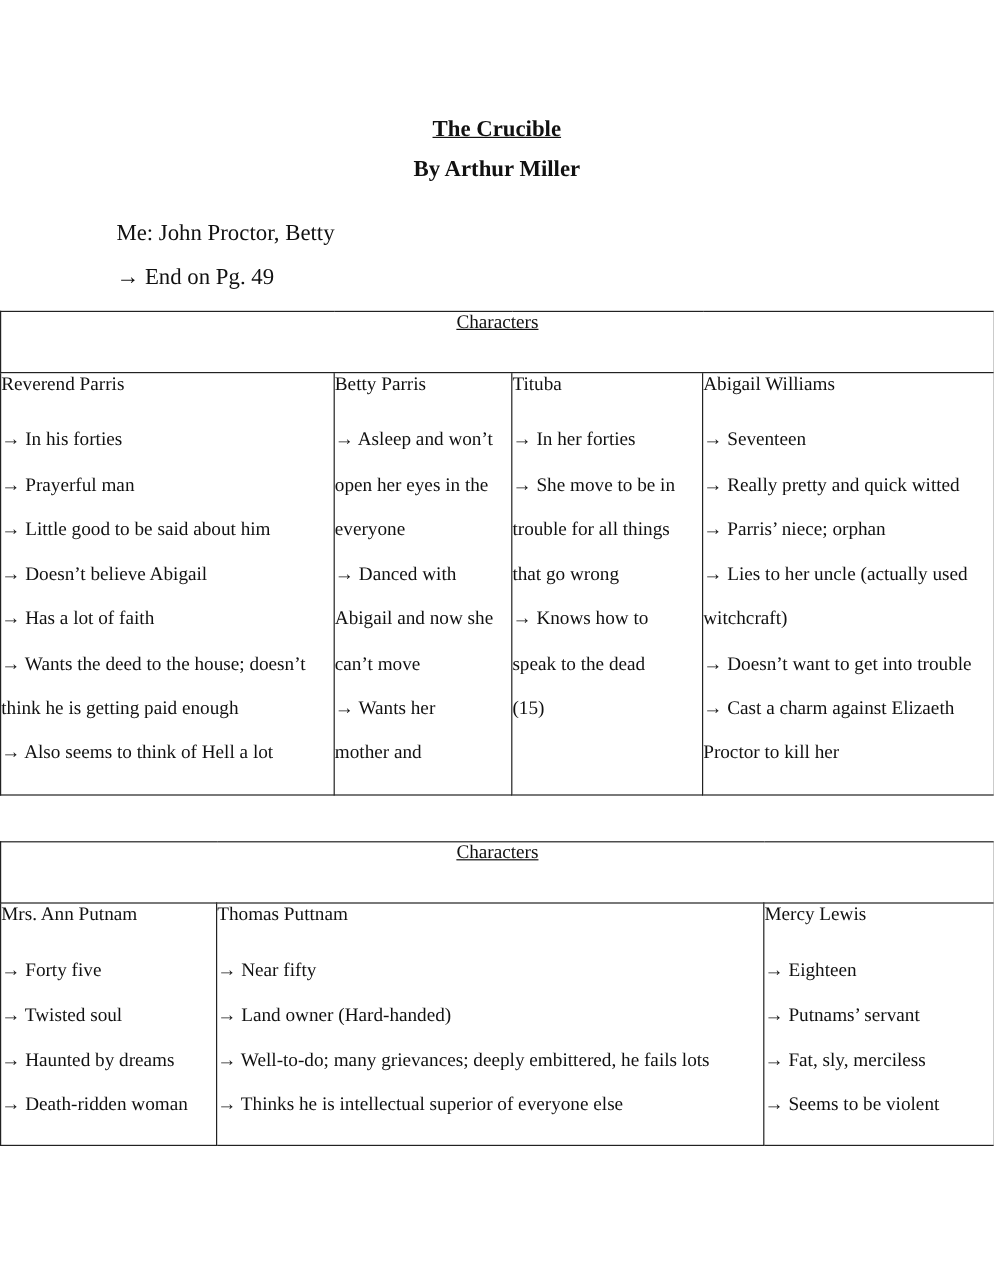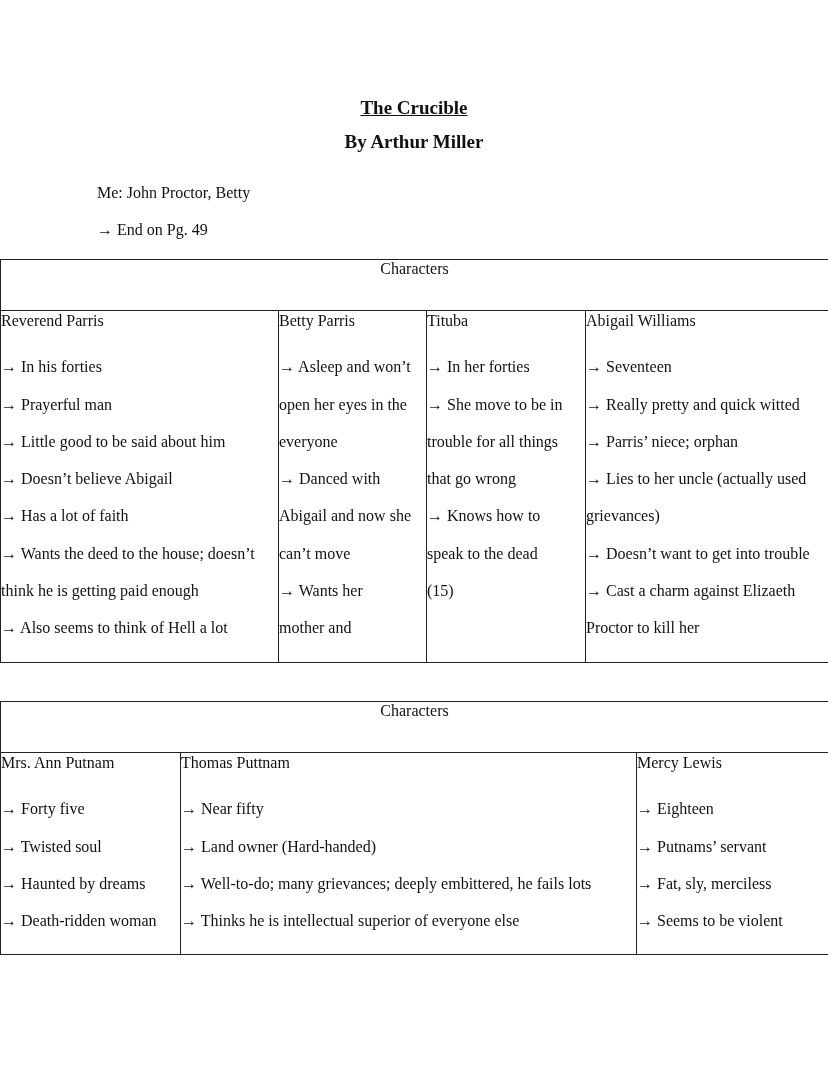--- a/index.html
+++ b/index.html
@@ -8,34 +8,34 @@
       font-family: "Liberation Serif", "DejaVu Serif", serif;
       color: #111111;
     }
     .title {
       position: absolute; left: 0; width: 828px; text-align: center;
       font-weight: bold; font-size: 19px;
     }
     .t1 { top: 97px; text-decoration: underline; }
     .t2 { top: 131px; }
     .note {
-      position: absolute; left: 97px; font-size: 16px;
+      position: absolute; left: 97px; font-size: 19px;
     }
     .n1 { top: 184px; }
     .n2 { top: 221px; }
     table.chars {
       position: absolute; left: 0; border-collapse: collapse;
       table-layout: fixed; font-size: 16px;
     }
     table.chars td, table.chars th {
       border: 1.5px solid #222222; vertical-align: top; padding: 0;
     }
     th.head {
       font-weight: normal; height: 51px;
-      vertical-align: top; padding-top: 8px; box-sizing: border-box;
+      vertical-align: top; padding-top: 8px; box-sizing: border-box; text-decoration: underline;
     }
     td.cell { padding: 8px 6px 0 6px; }
     .line { line-height: 37.3px; height: 37.3px; white-space: nowrap; }
     .cell .name { line-height: 20px; height: 20px; margin-bottom: 17.3px; }
     .tbl1 { top: 259px; width: 828px; }
     .tbl2 { top: 701px; width: 828px; }
     .tbl1 .bodyrow td { height: 351px; }
     .tbl2 .bodyrow td { height: 201px; }
   </style>
 </head>
@@ -89,21 +89,21 @@
       <div class="line">→ Knows how to</div>
       <div class="line">speak to the dead</div>
       <div class="line">(15)</div>
     </td>
     <td class="cell">
       <div class="name">Abigail Williams</div>
       <div class="line">→ Seventeen</div>
       <div class="line">→ Really pretty and quick witted</div>
       <div class="line">→ Parris’ niece; orphan</div>
       <div class="line">→ Lies to her uncle (actually used</div>
-      <div class="line">grievances)</div>
+      <div class="line">witchcraft)</div>
       <div class="line">→ Doesn’t want to get into trouble</div>
       <div class="line">→ Cast a charm against Elizaeth</div>
       <div class="line">Proctor to kill her</div>
     </td>
   </tr>
 </tbody>
   </table>
 
 <table class="chars tbl2">
   <colgroup>

